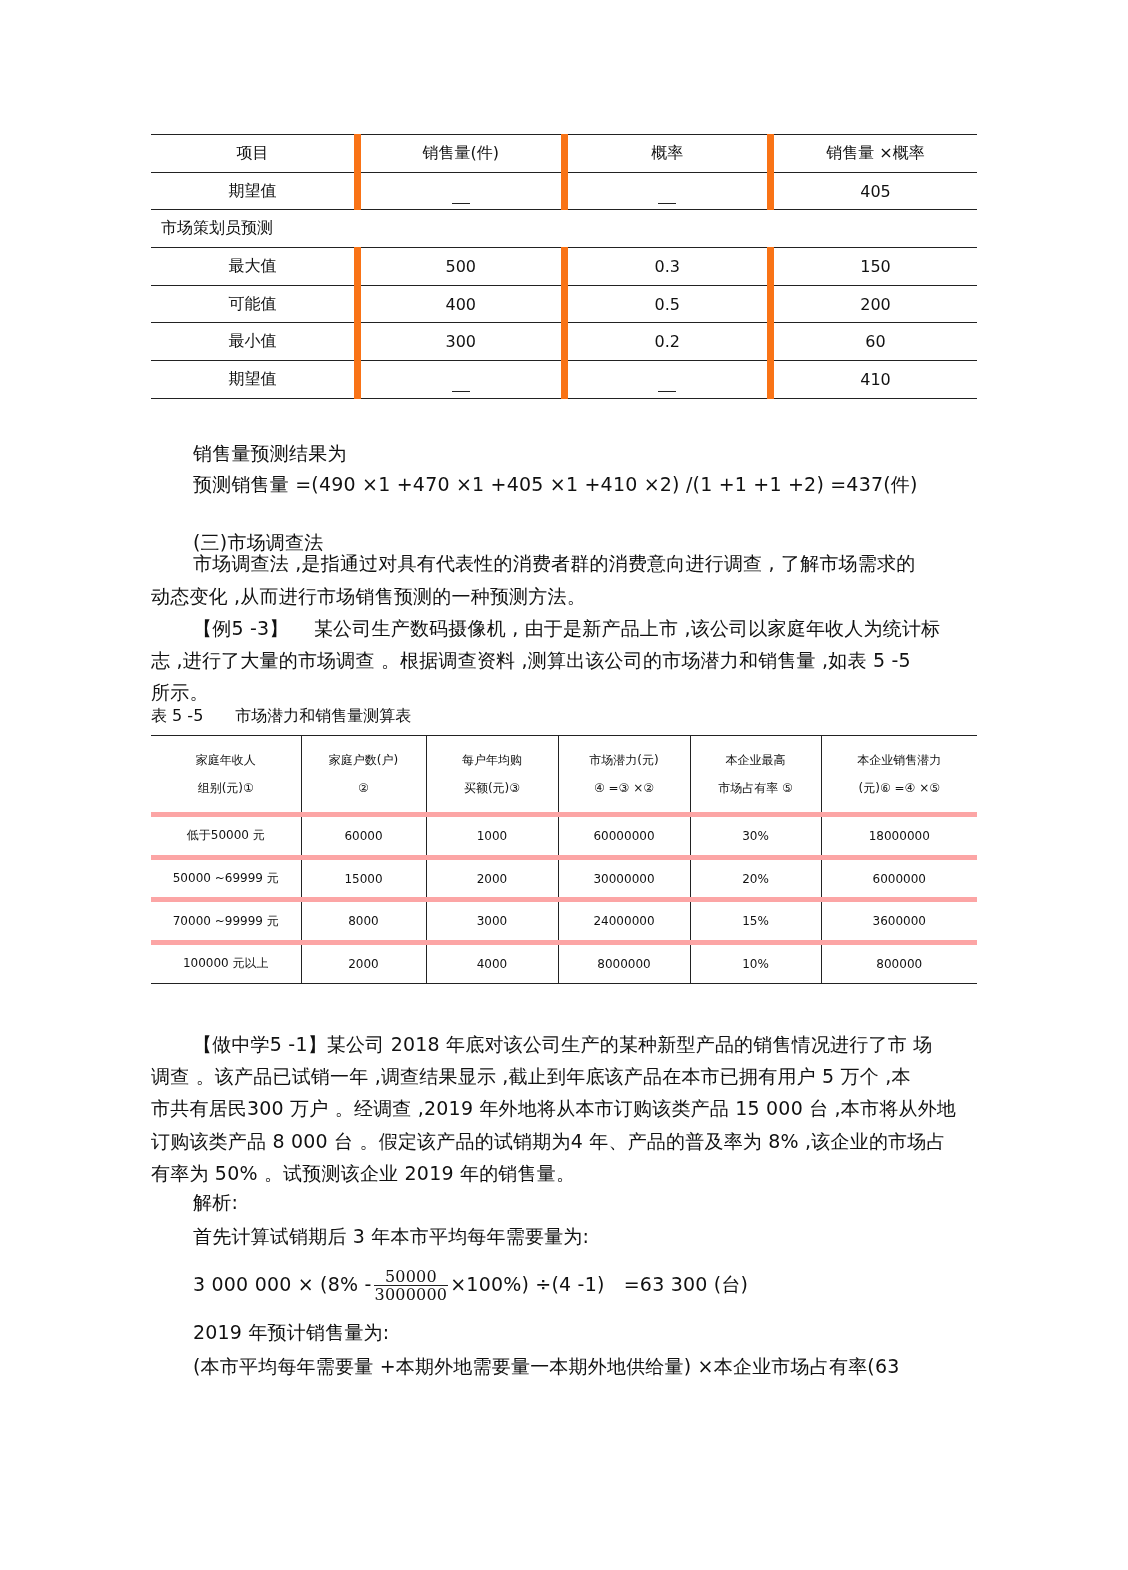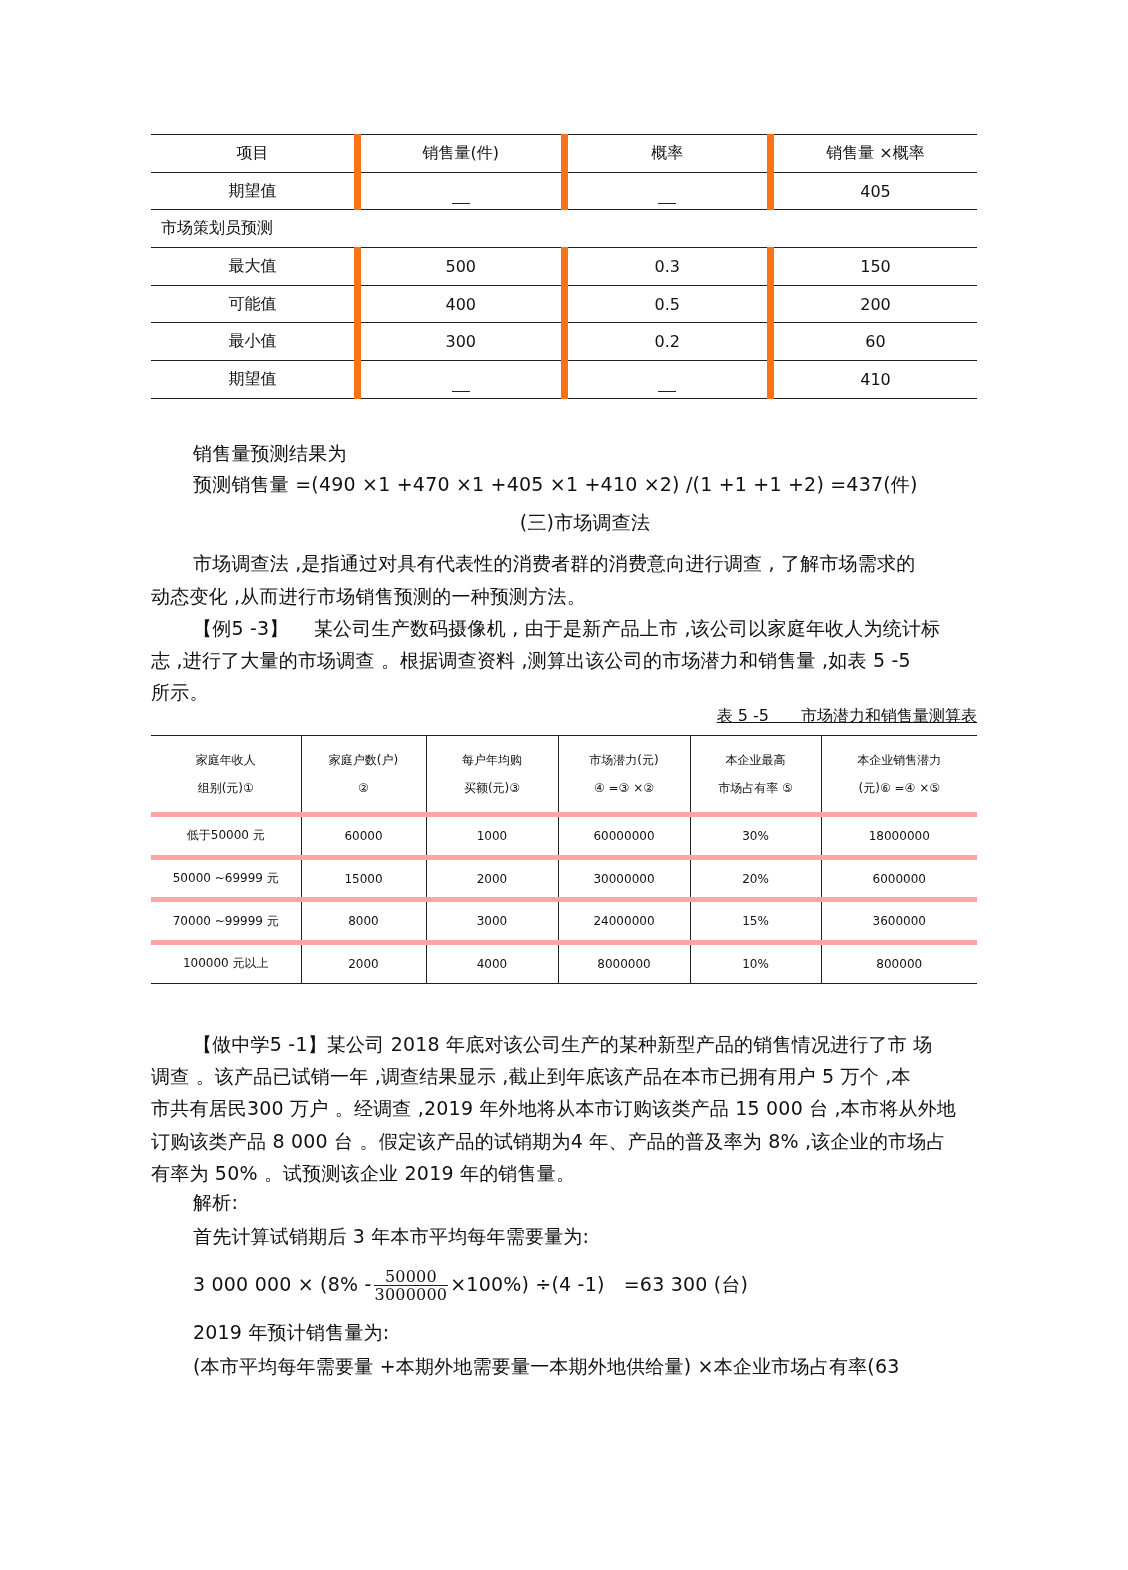--- a/index.html
+++ b/index.html
@@ -19,21 +19,21 @@
   #t1 td { border-top: 1px solid #222; border-left: 7px solid #f97316; }
   #t1 td:first-child { border-left: none; margin-top: 8px; }
   #t1 tr:first-child td { border-top: 1.5px solid #222; }
   #t1 tr:last-child td { border-bottom: 1.5px solid #222; }
   #t1 td.section { text-align: left; padding-left: 10px; border-left: none; }
   .dash { display: inline-block; width: 18px; border-bottom: 1.5px solid #222; transform: translateY(7px); }
 
   
   .p { position: absolute; left: 0; width: 826px; font-size: 19px; line-height: 29px; letter-spacing: 0.2px; }
   .indent { padding-left: 42px; box-sizing: border-box; }
-  .caption { position: absolute; left: 0; width: 826px; text-align: right; font-size: 16px; text-decoration: underline; }
+  .caption { position: absolute; left: 0; width: 826px; text-align: left; font-size: 16px; }
 
   
   #t2 { position: absolute; top: 735px; left: 0; font-size: 12px; }
   #t2 td { border-top: 5px solid #fca5a5; border-left: 1px solid #222; height: 37.7px; }
   #t2 td:first-child { border-left: none; }
   #t2 tr.head td { height: 76px; line-height: 28px; border-top: 1.5px solid #222; }
   #t2 tr:last-child td { border-bottom: 1.5px solid #222; }
 
   .frac { display: inline-block; vertical-align: middle; text-align: center; font-family: "DejaVu Serif", "Liberation Serif", serif; font-size: 16px; line-height: 17px; margin: 0 2px; }
   .frac .num { display: block; border-bottom: 1px solid #222; padding: 0 1px; }
@@ -83,21 +83,21 @@
       <td>期望值</td>
       <td><span class="dash"></span></td>
       <td><span class="dash"></span></td>
       <td>410</td>
     </tr>
   </tbody>
     </table>
 
   <div class="p indent" style="top:439px;">销售量预测结果为</div>
   <div class="p indent" style="top:470px;">预测销售量 =(490 ×1 +470 ×1 +405 ×1 +410 ×2) /(1 +1 +1 +2) =437(件)</div>
-  <div class="p indent" style="top:508px;text-align:center;">(三)市场调查法</div>
+  <div class="p indent" style="top:528px;">(三)市场调查法</div>
 
   <div class="p indent" style="top:549px;">市场调查法 ,是指通过对具有代表性的消费者群的消费意向进行调查 , 了解市场需求的</div>
   <div class="p" style="top:582px;">动态变化 ,从而进行市场销售预测的一种预测方法。</div>
   <div class="p indent" style="top:614px;">【例5 -3】　 某公司生产数码摄像机 , 由于是新产品上市 ,该公司以家庭年收人为统计标</div>
   <div class="p" style="top:646px;">志 ,进行了大量的市场调查 。根据调查资料 ,测算出该公司的市场潜力和销售量 ,如表 5 -5</div>
   <div class="p" style="top:678px;">所示。</div>
 
   <div class="caption" style="top:706px;">表 5 -5　　市场潜力和销售量测算表</div>
 
   <table id="t2">

